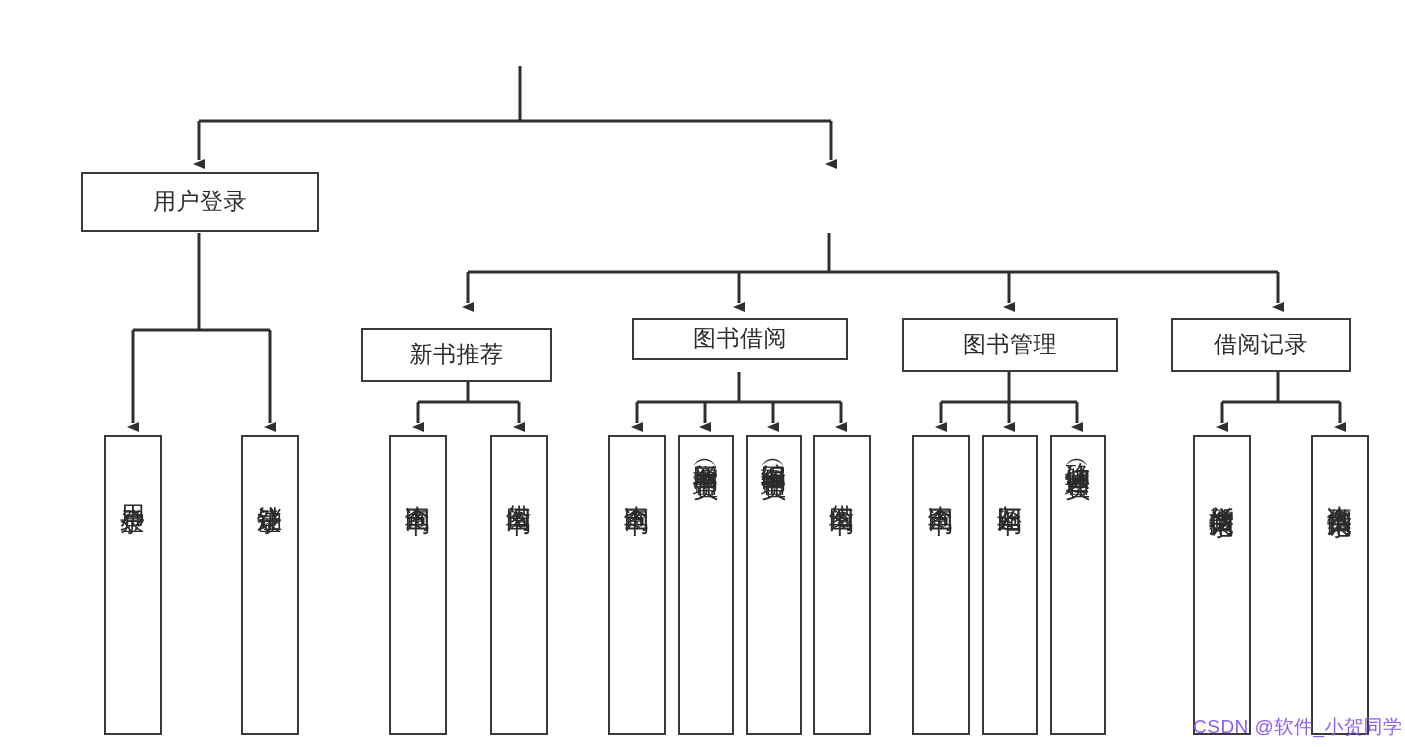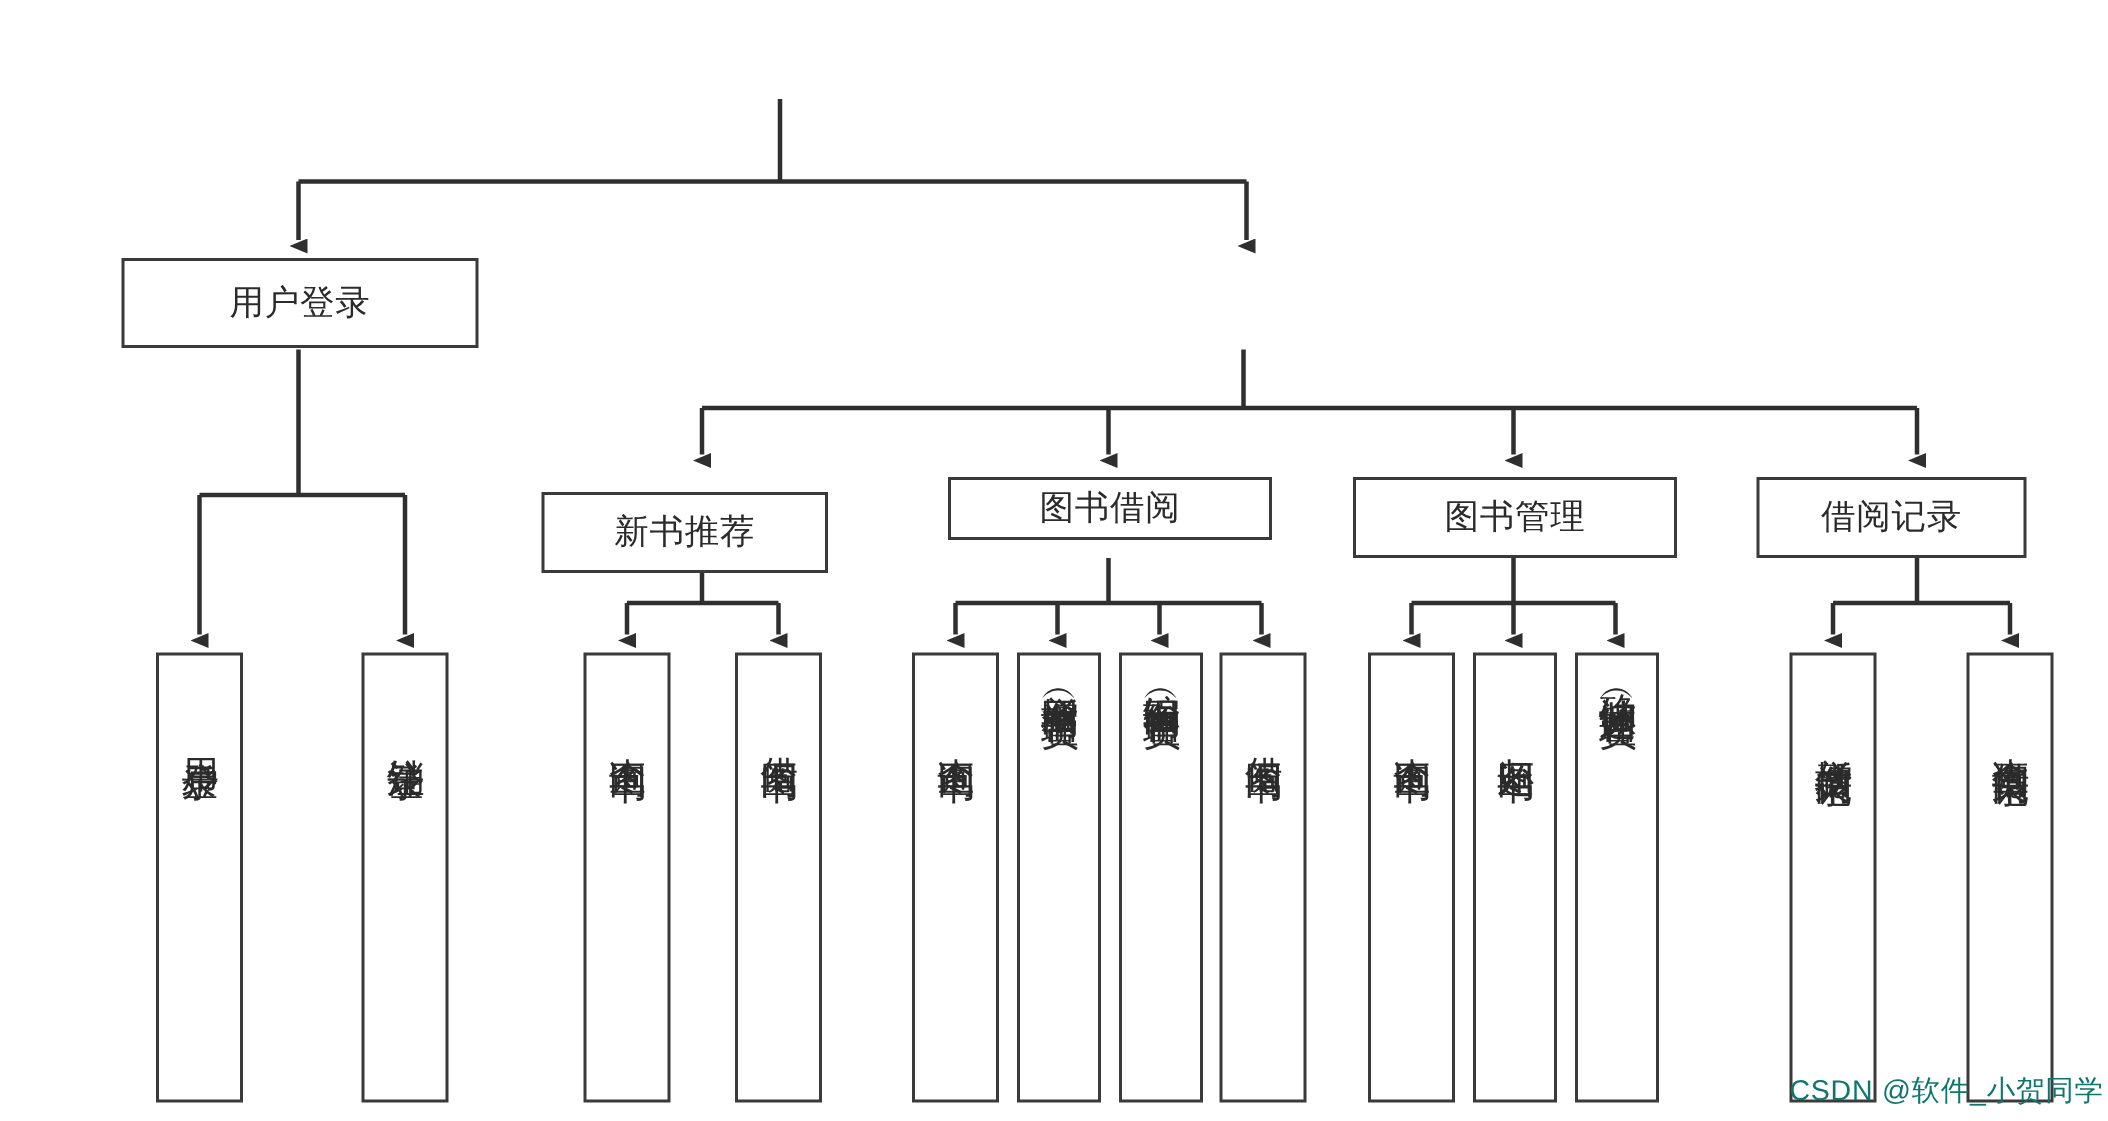--- a/index.html
+++ b/index.html
@@ -59,21 +59,21 @@
     text-orientation: upright;
     font-size: 25px;
     line-height: 1.12;
     letter-spacing: 2px;
     white-space: nowrap;
   }
   .node.vert.midpad .label { padding-top: 48px; }
   .node.vert.toppad .label { padding-top: 6px; }
   .watermark {
     position: absolute;
-    color: #0f766e;
+    color: #8b5cf6;
     font-size: 19px;
     white-space: nowrap;
     letter-spacing: 0.5px;
     font-family: "Liberation Sans", "DejaVu Sans", sans-serif;
   }
 </style>
 </head>
 <body>
 
 <div id="canvas">

